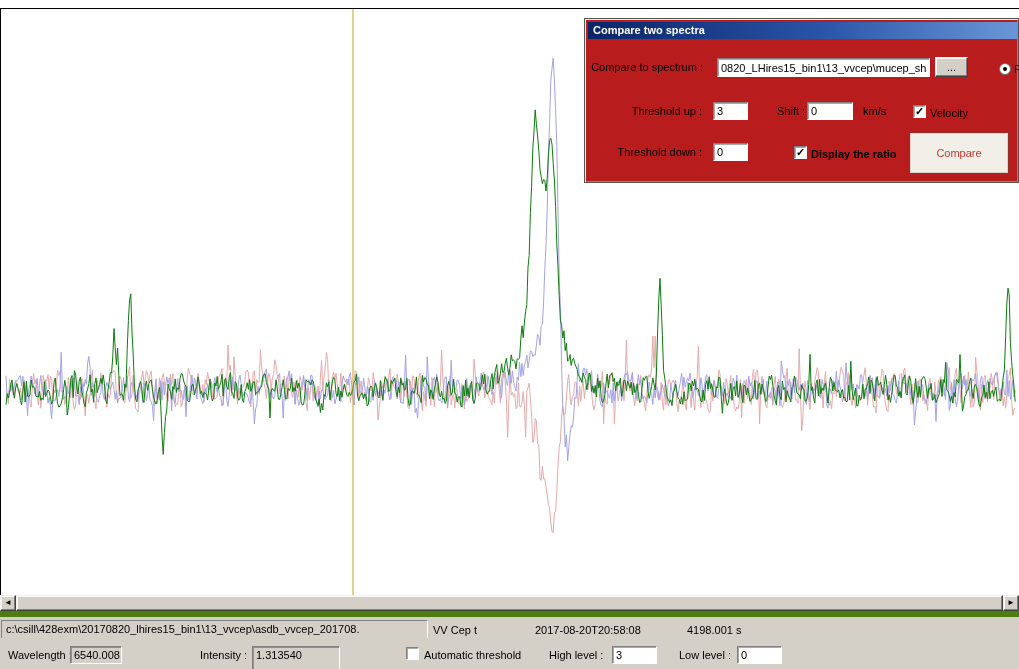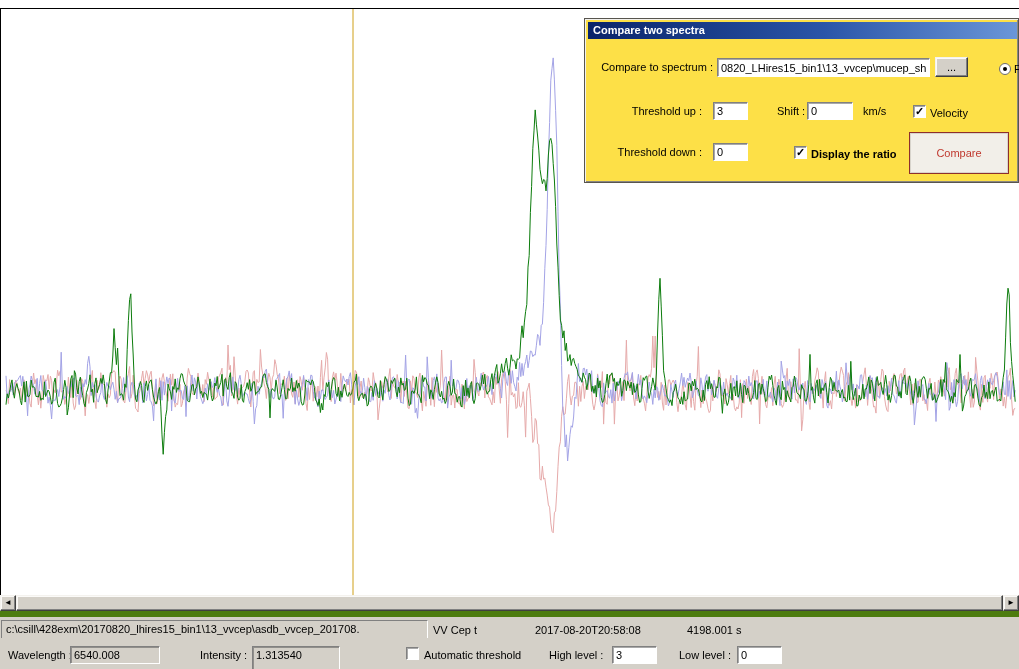--- a/index.html
+++ b/index.html
@@ -46,21 +46,21 @@
 
   
   .statusbar { position:absolute; left:0; top:611px; width:1019px; height:27px; background:#d4d0c8;
                border-top:6px solid #4d7c0f; }
   .status-panel { position:absolute; left:1px; top:3px; width:427px; height:19px;
                   border:1px solid #808080; border-right-color:#fff; border-bottom-color:#fff;
                   line-height:17px; padding-left:4px; white-space:nowrap; overflow:hidden; }
   .controls { position:absolute; left:0; top:638px; width:1019px; height:31px; background:#d4d0c8; }
 
   
-  .dialog { position:absolute; left:584px; top:18px; width:435px; height:165px; background:#fde047;
+  .dialog { position:absolute; left:584px; top:18px; width:435px; height:165px; background:#b91c1c;
             border:1px solid #58554f;
             box-shadow: inset 1px 1px 0 #f2f1ee, inset -1px -1px 0 #8a8781; z-index:10; }
   .titlebar { position:absolute; left:3px; top:3px; width:429px; height:17px;
               background:linear-gradient(90deg, #0a246a 0%, #2a55a8 55%, #6a96d8 100%);
               color:#fff; font-weight:bold; line-height:17px; padding-left:5px; }
   .cmp-btn { position:absolute; left:324px; top:113px; width:100px; height:42px;
              background:#f2efe9; border:1px solid #8e2f2c;
              box-shadow: inset 0 0 0 1px #d8d4cc;
              color:#c0392f; font:11px "Liberation Sans", sans-serif; text-align:center; line-height:40px; }
 </style>
@@ -90,39 +90,39 @@
 
   <div class="statusbar">
     <div class="status-panel">c:\csill\428exm\20170820_lhires15_bin1\13_vvcep\asdb_vvcep_201708.</div>
     <span class="lbl" style="left:433px; top:7px;">VV Cep t</span>
     <span class="lbl" style="left:535px; top:7px;">2017-08-20T20:58:08</span>
     <span class="lbl" style="left:687px; top:7px;">4198.001 s</span>
   </div>
 
   <div class="controls">
     <span class="lbl" style="left:8px; top:11px;">Wavelength :</span>
-    <div class="field gray" style="left:70px; top:8px; width:90px; height:18px;">6540.008</div>
+    <div class="field gray" style="left:70px; top:8px; width:52px; height:18px;text-align:right;">6540.008</div>
 
     <span class="lbl" style="left:200px; top:11px;">Intensity :</span>
     <div class="field gray" style="left:252px; top:8px; width:88px; height:32px;">1.313540</div>
 
     <div class="checkbox" style="left:406px; top:9px;"></div>
     <span class="lbl" style="left:424px; top:11px;">Automatic threshold</span>
 
     <span class="lbl" style="left:549px; top:11px;">High level :</span>
     <input class="field" style="left: 612px; top: 8px; width: 45px; height: 18px;" value="3">
 
     <span class="lbl" style="left:679px; top:11px;">Low level :</span>
     <input class="field" style="left: 737px; top: 8px; width: 45px; height: 18px;" value="0">
   </div>
 
   <div class="dialog">
     <div class="titlebar">Compare two spectra</div>
 
-    <span class="lbl" style="left:14px; top:42px; width:114px; text-align:right;">Compare to spectrum :</span>
+    <span class="lbl" style="left:4px; top:42px; width:114px; text-align:right;">Compare to spectrum :</span>
     <input class="field" style="left: 132px; top: 39px; width: 213px; height: 19px;" value="0820_LHires15_bin1\13_vvcep\mucep_sh">
     <div class="btn3d" style="left:350px; top:38px; width:33px; height:20px; line-height:18px;">...</div>
     <div class="radio" style="left:414px; top:44px;">
         <div class="dot"></div>
       </div>
     <span class="lbl" style="left:429px; top:44px;">F</span>
 
     <span class="lbl" style="left:30px; top:86px; width:87px; text-align:right;">Threshold up :</span>
     <input class="field" style="left: 128px; top: 83px; width: 35px; height: 18px;" value="3">
     <span class="lbl" style="left:192px; top:86px;">Shift :</span>

